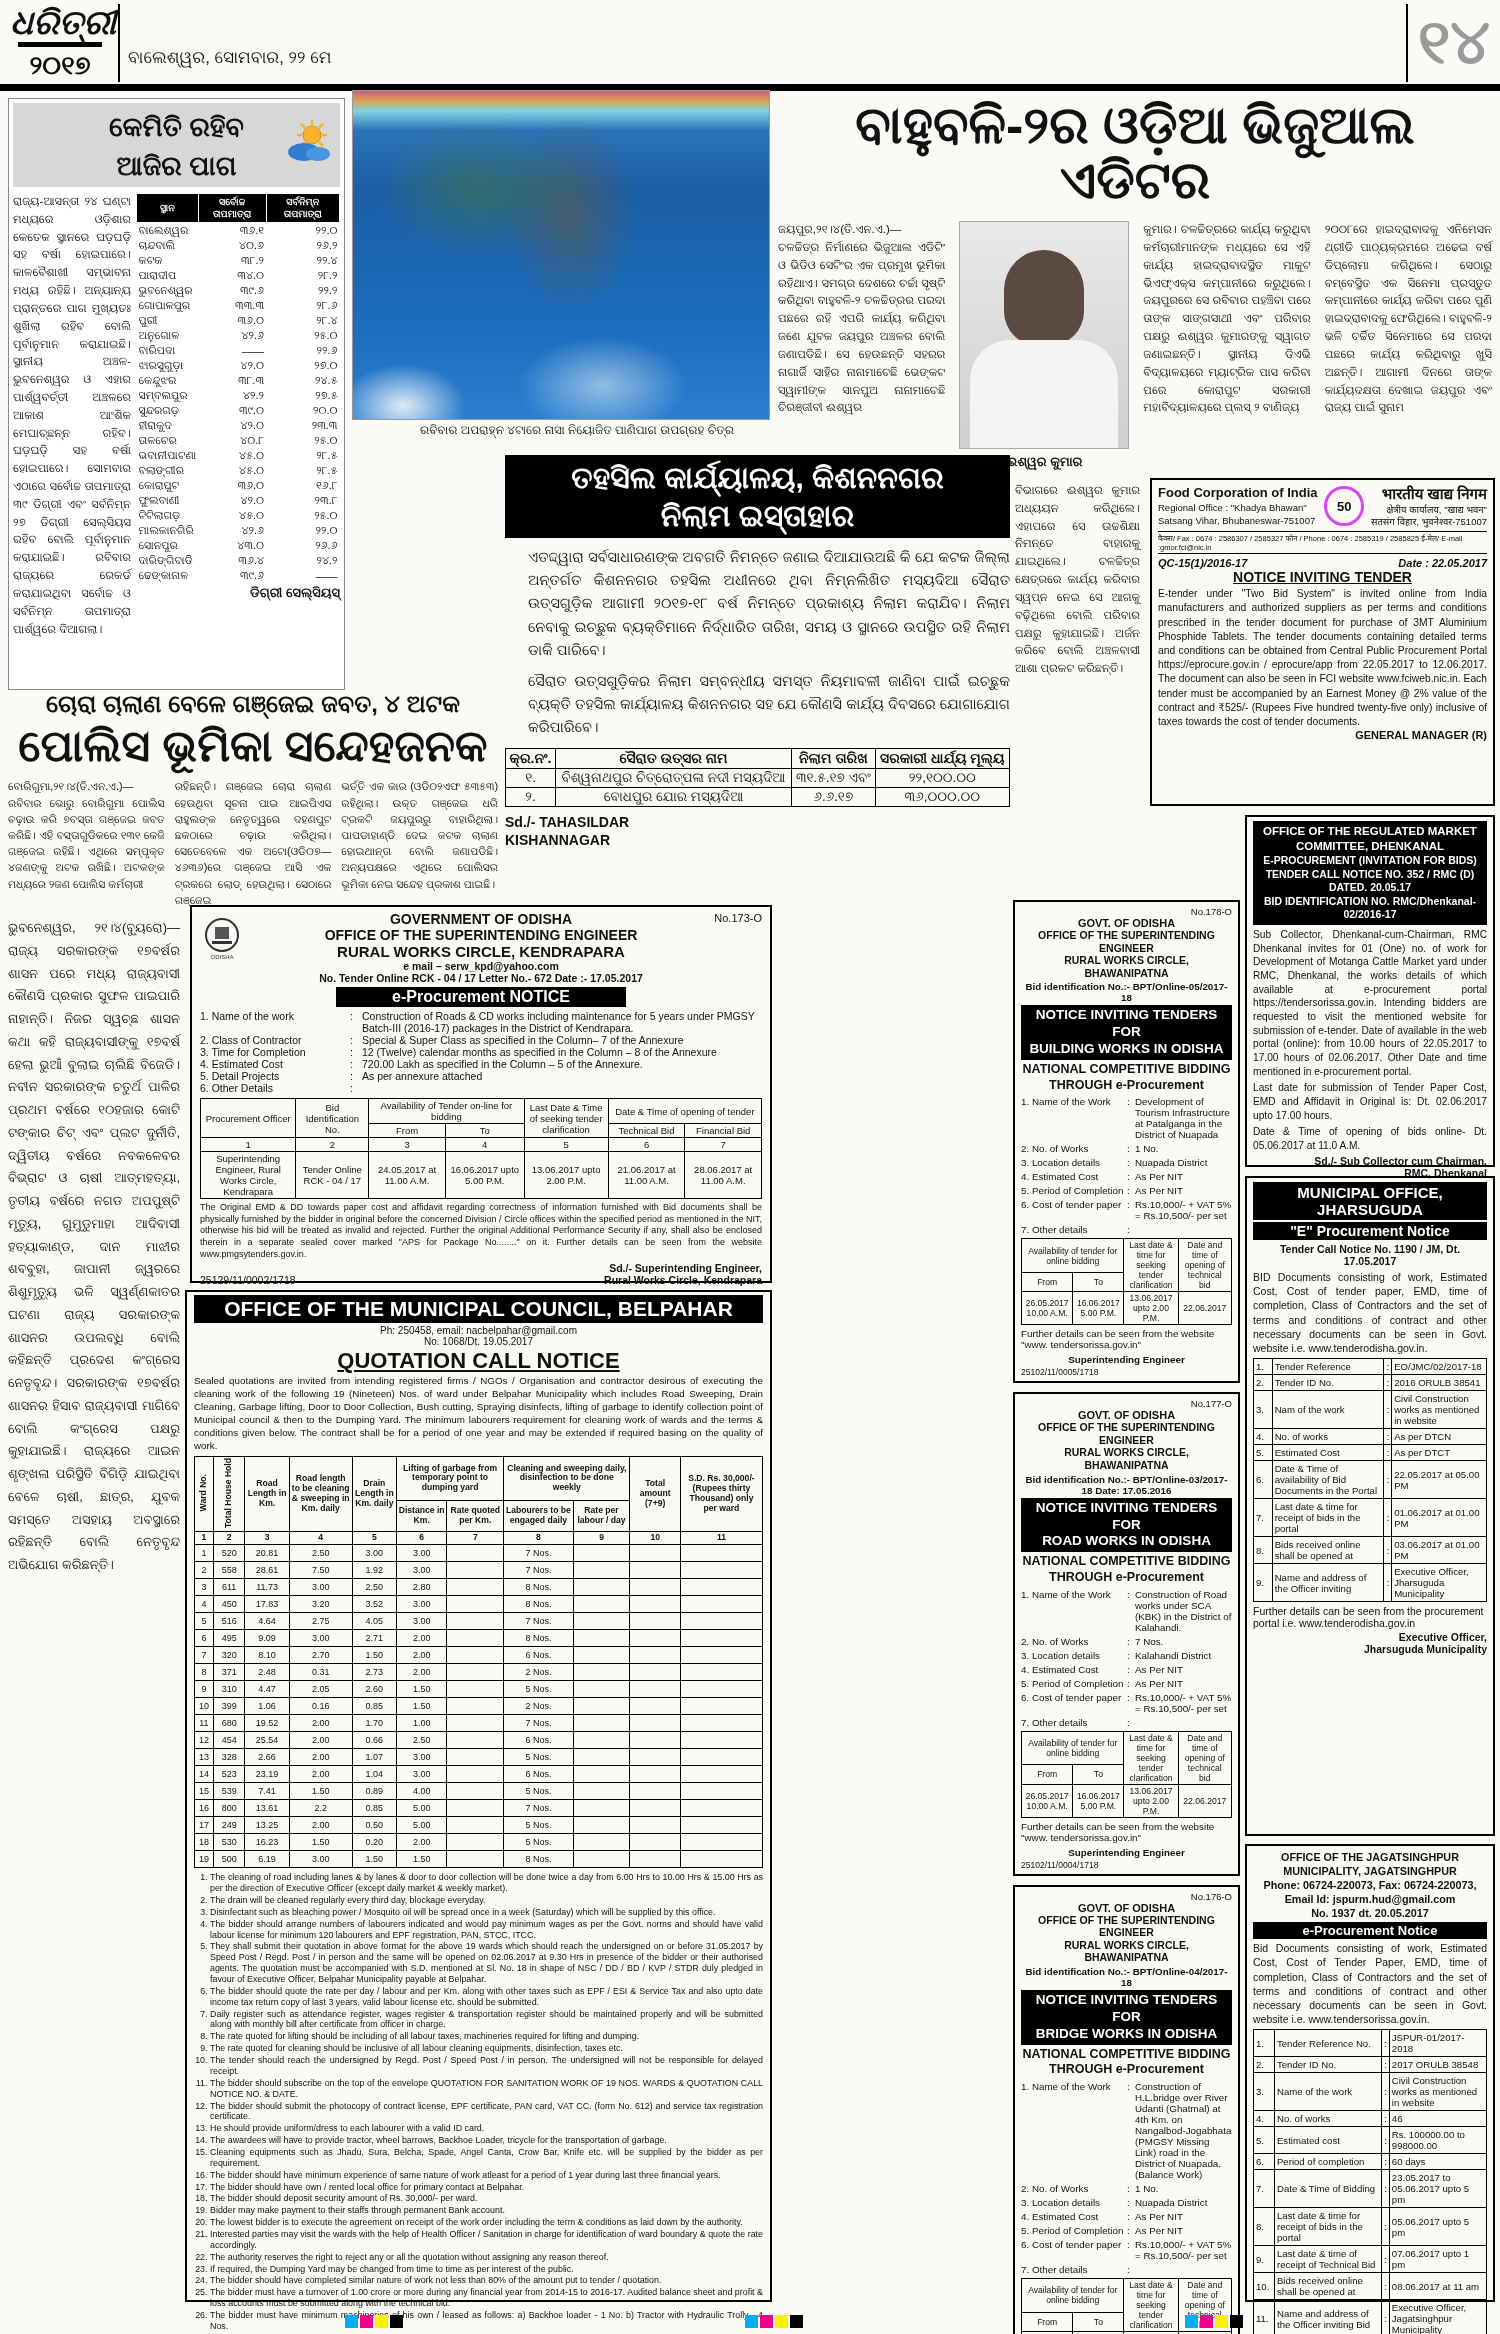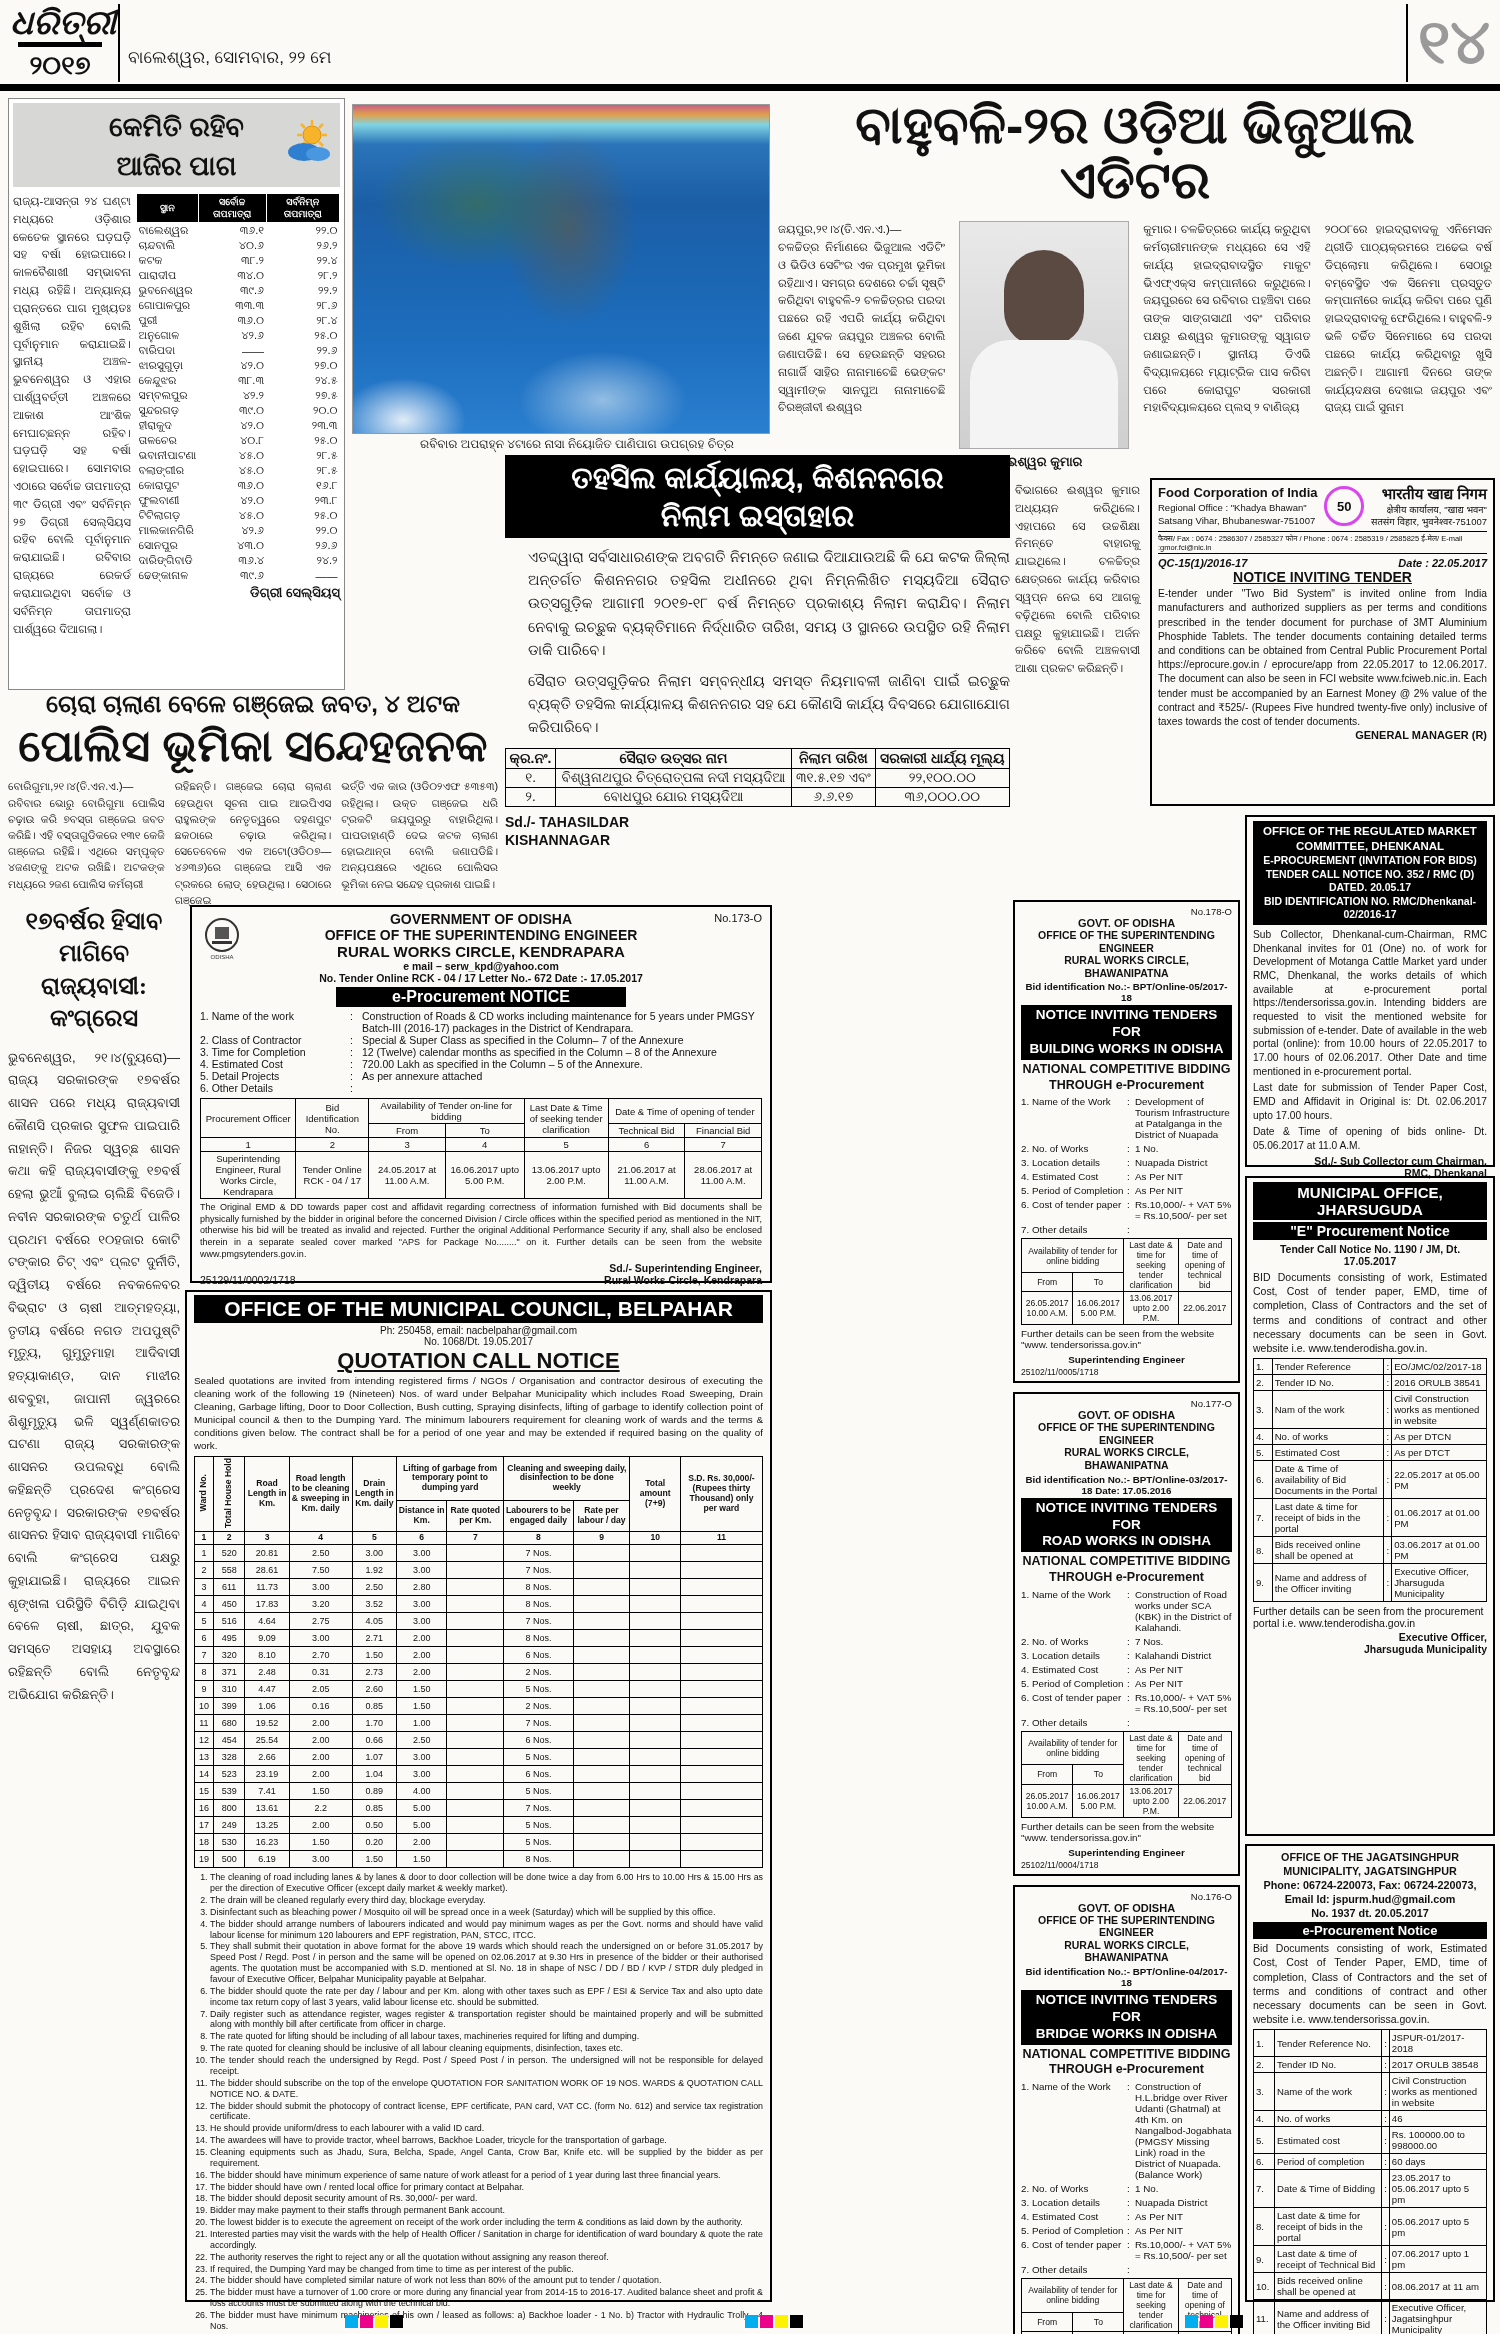--- a/index.html
+++ b/index.html
@@ -29,21 +29,21 @@
   .sun-icon{position:absolute;right:6px;top:16px;width:52px;height:46px;}
   .weather-body{display:flex;margin-top:6px;}
   .weather-intro{width:118px;font-size:11.5px;line-height:1.55;padding-right:5px;}
   .weather-table{flex:1;font-size:11px;}
   .weather-table table{width:100%;}
   .weather-table th{background:#000;color:#fff;font-size:9.5px;padding:2px;border:1px solid #fff;}
   .weather-table td{border:none;padding:1px 2px;}
   .weather-table td+td{text-align:right;}
   .weather-foot{text-align:right;font-weight:bold;font-size:13px;margin-top:2px;}
   
-  .mapbox{left:352px;top:104px;width:450px;height:352px;}
+  .mapbox{left:352px;top:90px;width:450px;height:352px;}
   .map-art{width:418px;height:330px;border:1px solid #999;box-sizing:border-box;
     background:
       radial-gradient(90px 60px at 12% 96%, rgba(255,255,255,.85), rgba(255,255,255,0) 70%),
       radial-gradient(120px 70px at 60% 90%, rgba(220,235,245,.6), rgba(220,235,245,0) 70%),
       radial-gradient(140px 90px at 30% 30%, rgba(70,120,60,.55), rgba(70,120,60,0) 75%),
       radial-gradient(90px 130px at 52% 38%, rgba(110,90,50,.5), rgba(110,90,50,0) 75%),
       linear-gradient(180deg,#c95f86 0%,#e0a04c 3%,#7fd4e2 6%,#2b74b8 12%,#1b5ea6 30%,#1b67b4 55%,#1e6fc0 75%,#2b7fcf 100%);}
   .map-caption{font-size:12px;text-align:center;margin-top:3px;}
   
   .bahubali{left:778px;top:98px;width:714px;height:377px;}
@@ -417,24 +417,20 @@
     <div class="police-kicker">ଚୋରା ଚାଲାଣ ବେଳେ ଗଞ୍ଜେଇ ଜବତ, ୪ ଅଟକ</div>
     <div class="police-head">ପୋଲିସ ଭୂମିକା ସନ୍ଦେହଜନକ</div>
     <div class="police-cols">
       <div class="police-col odia-just">ବୋରିଗୁମା,୨୧।୪(ତି.ଏନ.ଏ.)—ରବିବାର ଭୋରୁ ବୋରିଗୁମା ପୋଲିସ ଚଢ଼ାଉ କରି ୭ବସ୍ତା ଗଞ୍ଜେଇ ଜବତ କରିଛି। ଏହି ବସ୍ତାଗୁଡିକରେ ୧୩୧ କେଜି ଗଞ୍ଜେଇ ରହିଛି। ଏଥିରେ ସମ୍ପୃକ୍ତ ୪ଜଣଙ୍କୁ ଅଟକ ରଖିଛି। ଅଟକଙ୍କ ମଧ୍ୟରେ ୨ଜଣ ପୋଲିସ କର୍ମଚାରୀ</div>
       <div class="police-col odia-just">ରହିଛନ୍ତି। ଗଞ୍ଜେଇ ଚୋରା ଚାଲାଣ ହେଉଥିବା ସୂଚନା ପାଇ ଆଇପିଏସ ରାହୁଲଙ୍କ ନେତୃତ୍ୱରେ ଦହଣପୁଟ ଛକଠାରେ ଚଢ଼ାଉ କରିଥିଲା। ସେତେବେଳେ ଏକ ଅଟୋ(ଓଡି୦୭—୪୬୩୬)ରେ ଗଞ୍ଜେଇ ଆସି ଏକ ଟ୍ରକରେ ଲୋଡ୍ ହେଉଥିଲା। ସେଠାରେ ଗଞ୍ଜେଇ</div>
       <div class="police-col odia-just">ଭର୍ତ୍ତି ଏକ କାର (ଓଡି୦୨ଏଫ ୫୩୫୩) ରହିଥିଲା। ଉକ୍ତ ଗଞ୍ଜେଇ ଧରି ଟ୍ରକଟି ଜୟପୁରରୁ ବାହାରିଥିଲା। ପାପଡାହାଣ୍ଡି ଦେଇ କଟକ ଚାଲାଣ ହୋଇଥାନ୍ତା ବୋଲି ଜଣାପଡିଛି। ଅନ୍ୟପକ୍ଷରେ ଏଥିରେ ପୋଲିସର ଭୂମିକା ନେଇ ସନ୍ଦେହ ପ୍ରକାଶ ପାଇଛି।</div>
     </div>
   </div>
 
   <div class="abs congress">
-    <div class="congress-head">
-      <span>୧୭ବର୍ଷର ହିସାବ ମାଗିବେ</span><br>
-      <span>ରାଜ୍ୟବାସୀ: କଂଗ୍ରେସ</span>
-    </div>
     <div class="congress-body odia-just">ଭୁବନେଶ୍ୱର, ୨୧।୪(ବ୍ୟୁରୋ)— ରାଜ୍ୟ ସରକାରଙ୍କ ୧୭ବର୍ଷର ଶାସନ ପରେ ମଧ୍ୟ ରାଜ୍ୟବାସୀ କୌଣସି ପ୍ରକାର ସୁଫଳ ପାଇପାରି ନାହାନ୍ତି। ନିଜର ସ୍ୱଚ୍ଛ ଶାସନ କଥା କହି ରାଜ୍ୟବାସୀଙ୍କୁ ୧୭ବର୍ଷ ହେଲା ଭୁଆଁ ବୁଲାଇ ଚାଲିଛି ବିଜେଡି। ନବୀନ ସରକାରଙ୍କ ଚତୁର୍ଥ ପାଳିର ପ୍ରଥମ ବର୍ଷରେ ୧୦ହଜାର କୋଟି ଟଙ୍କାର ଚିଟ୍ ଏବଂ ପ୍ଲଟ ଦୁର୍ନୀତି, ଦ୍ୱିତୀୟ ବର୍ଷରେ ନବକଳେବର ବିଭ୍ରାଟ ଓ ଚାଷୀ ଆତ୍ମହତ୍ୟା, ତୃତୀୟ ବର୍ଷରେ ନଗଡ ଅପପୁଷ୍ଟି ମୃତ୍ୟୁ, ଗୁମୁଡୁମାହା ଆଦିବାସୀ ହତ୍ୟାକାଣ୍ଡ, ଦାନ ମାଝୀର ଶବବୁହା, ଜାପାନୀ ଜ୍ୱରରେ ଶିଶୁମୃତ୍ୟୁ ଭଳି ସ୍ୱର୍ଣ୍ଣକାତର ଘଟଣା ରାଜ୍ୟ ସରକାରଙ୍କ ଶାସନର ଉପଲବ୍ଧି ବୋଲି କହିଛନ୍ତି ପ୍ରଦେଶ କଂଗ୍ରେସ ନେତୃବୃନ୍ଦ। ସରକାରଙ୍କ ୧୭ବର୍ଷର ଶାସନର ହିସାବ ରାଜ୍ୟବାସୀ ମାଗିବେ ବୋଲି କଂଗ୍ରେସ ପକ୍ଷରୁ କୁହାଯାଇଛି। ରାଜ୍ୟରେ ଆଇନ ଶୃଙ୍ଖଳା ପରିସ୍ଥିତି ବିଗିଡ଼ି ଯାଇଥିବା ବେଳେ ଚାଷୀ, ଛାତ୍ର, ଯୁବକ ସମସ୍ତେ ଅସହାୟ ଅବସ୍ଥାରେ ରହିଛନ୍ତି ବୋଲି ନେତୃବୃନ୍ଦ ଅଭିଯୋଗ କରିଛନ୍ତି।</div>
   </div>
 
   <div class="abs kendrapara">
     <div class="kend-no">No.173-O</div>
     <svg class="kend-emblem" width="40" height="48" viewBox="0 0 40 48">
       <circle cx="20" cy="20" r="16" fill="none" stroke="#333" stroke-width="2"></circle>
       <rect x="13" y="12" width="14" height="12" fill="#555"></rect>
       <rect x="10" y="26" width="20" height="3" fill="#333"></rect>
       <text x="20" y="44" font-size="6" text-anchor="middle" fill="#333">ODISHA</text>

